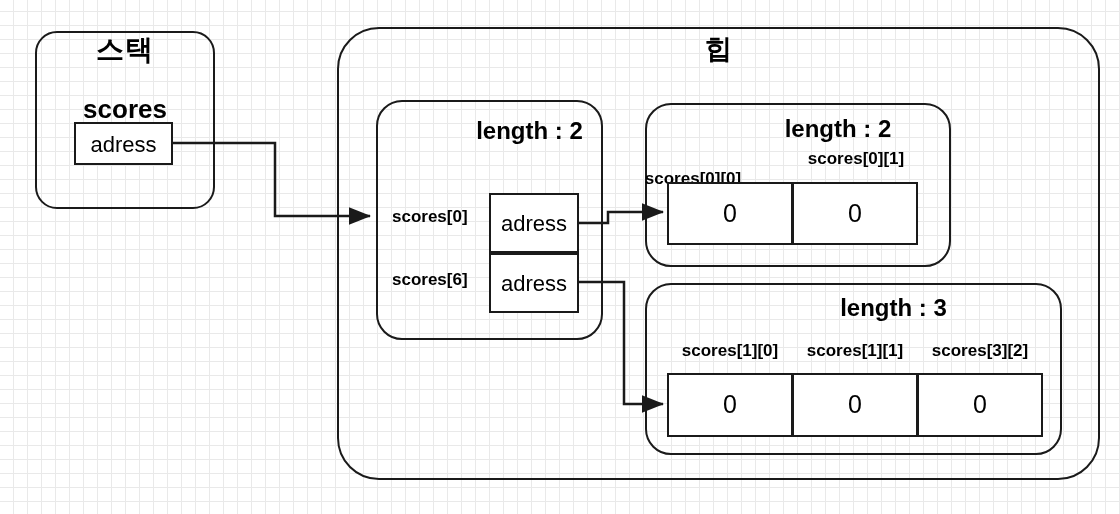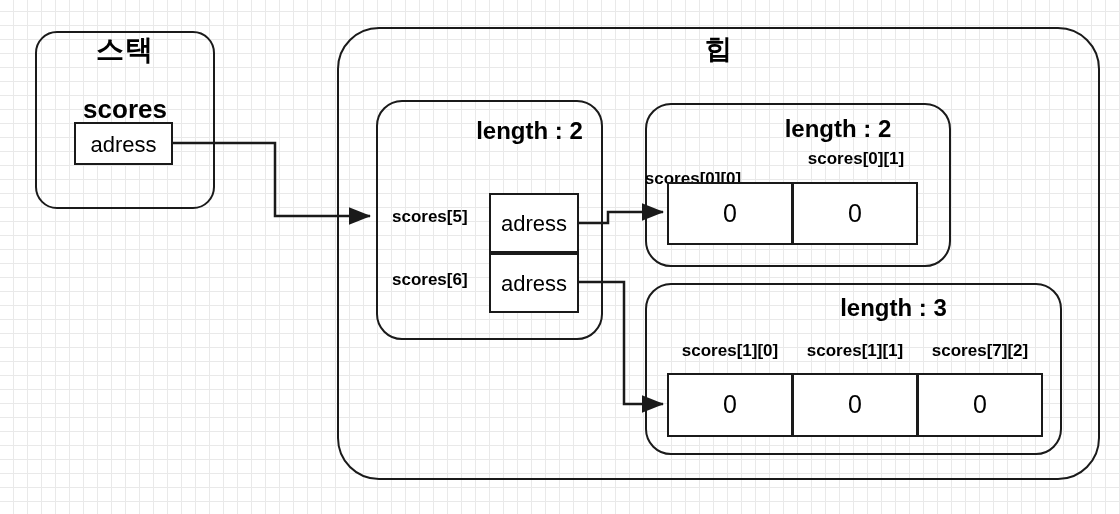--- a/index.html
+++ b/index.html
@@ -106,21 +106,21 @@
   <div class="lbl lbl-adress center-x" style="left:74px; top:134px; width:99px;">adress</div>
 
   <div class="box rounded-lg" style="left:337px; top:27px; width:763px; height:453px;"></div>
 
   <div class="lbl title-heap center-x" style="left:337px; top:36px; width:763px;">힙</div>
 
   <div class="box rounded-md" style="left:376px; top:100px; width:227px; height:240px;"></div>
 
   <div class="lbl lbl-length center-x" style="left:376px; top:119px; width:227px;">length : 2</div>
 
-  <div class="lbl lbl-index" style="left:392px; top:208px;">scores[5]</div>
+  <div class="lbl lbl-index" style="left:392px; top:208px;">scores[0]</div>
   <div class="lbl lbl-index" style="left:392px; top:271px;">scores[6]</div>
 
   <div class="sharp" style="left:489px; top:193px; width:90px; height:60px;"></div>
   <div class="lbl lbl-adress center-x" style="left:489px; top:213px; width:90px;">adress</div>
 
   <div class="sharp" style="left:489px; top:253px; width:90px; height:60px;"></div>
   <div class="lbl lbl-adress center-x" style="left:489px; top:273px; width:90px;">adress</div>
 
   <div class="box rounded-md" style="left:645px; top:103px; width:306px; height:164px;"></div>
 
@@ -134,21 +134,21 @@
 
   <div class="sharp" style="left:792px; top:182px; width:126px; height:63px;"></div>
   <div class="lbl lbl-value center-x" style="left:792px; top:201px; width:126px;">0</div>
 
   <div class="box rounded-md" style="left:645px; top:283px; width:417px; height:172px;"></div>
 
   <div class="lbl lbl-length center-x" style="left:645px; top:296px; width:417px;">length : 3</div>
 
   <div class="lbl lbl-index center-x" style="left:667px; top:342px; width:126px;">scores[1][0]</div>
   <div class="lbl lbl-index center-x" style="left:792px; top:342px; width:126px;">scores[1][1]</div>
-  <div class="lbl lbl-index center-x" style="left:917px; top:342px; width:126px;">scores[7][2]</div>
+  <div class="lbl lbl-index center-x" style="left:917px; top:342px; width:126px;">scores[3][2]</div>
 
   <div class="sharp" style="left:667px; top:373px; width:126px; height:64px;"></div>
   <div class="lbl lbl-value center-x" style="left:667px; top:392px; width:126px;">0</div>
 
   <div class="sharp" style="left:792px; top:373px; width:126px; height:64px;"></div>
   <div class="lbl lbl-value center-x" style="left:792px; top:392px; width:126px;">0</div>
 
   <div class="sharp" style="left:917px; top:373px; width:126px; height:64px;"></div>
   <div class="lbl lbl-value center-x" style="left:917px; top:392px; width:126px;">0</div>
 

